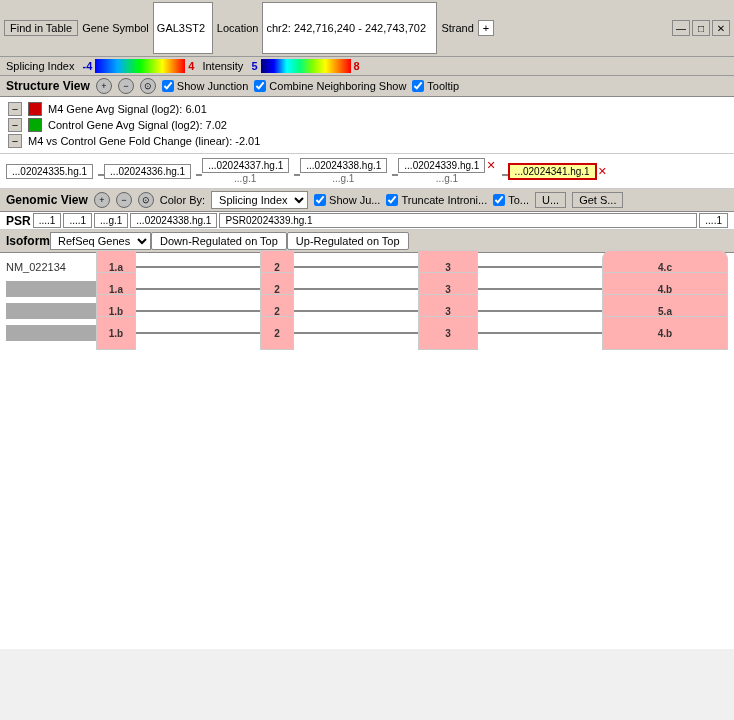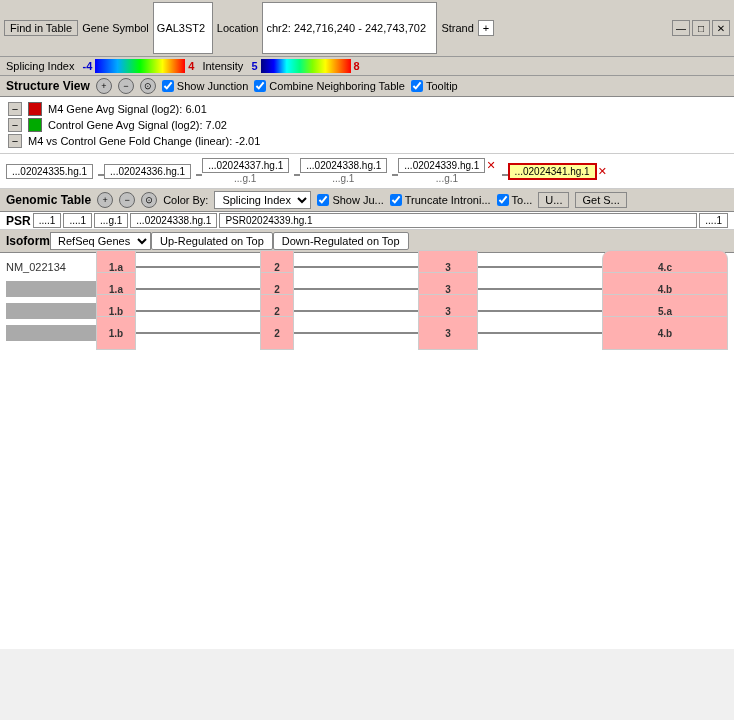--- a/index.html
+++ b/index.html
@@ -133,21 +133,21 @@
   <span class="section-title">Structure View</span>
   <div class="circle-btn">+</div>
   <div class="circle-btn">−</div>
   <div class="circle-btn">⊙</div>
   <label class="checkbox-label">
     <input type="checkbox" checked="" style="">
     <span>Show Junction</span>
   </label>
   <label class="checkbox-label">
     <input type="checkbox" checked="" style="">
-    <span>Combine Neighboring Table</span>
+    <span>Combine Neighboring Show</span>
   </label>
   <label class="checkbox-label">
     <input type="checkbox" checked="" style="">
     <span>Tooltip</span>
   </label>
 </div>
 
 <div class="structure-content">
   <div class="signal-row">
     <div class="minus-btn">−</div>
@@ -195,21 +195,21 @@
   <div style="width:6px; height:2px; background:#888; margin-top:8px;"></div>
   <div class="node-group">
     <div style="display:flex;align-items:center;">
       <div class="node-box selected">...02024341.hg.1</div>
       <span class="cross-icon">✕</span>
     </div>
   </div>
 </div>
 
 <div class="genomic-section">
-  <span class="section-title">Genomic Table</span>
+  <span class="section-title">Genomic View</span>
   <div class="circle-btn">+</div>
   <div class="circle-btn">−</div>
   <div class="circle-btn">⊙</div>
   <span>Color By:</span>
   <select class="color-by-select">
     <option>Splicing Index</option>
   </select>
   <label class="checkbox-label">
     <input type="checkbox" checked="" style="">
     <span>Show Ju...</span>
@@ -234,22 +234,22 @@
   <div class="psr-box">...02024338.hg.1</div>
   <div class="psr-box wide">PSR02024339.hg.1</div>
   <div class="psr-box">....1</div>
 </div>
 
 <div class="isoform-header">
   <span class="section-title">Isoform</span>
   <select class="isoform-select">
     <option>RefSeq Genes</option>
   </select>
+  <button class="isoform-btn">Down-Regulated on Top</button>
   <button class="isoform-btn">Up-Regulated on Top</button>
-  <button class="isoform-btn">Down-Regulated on Top</button>
 </div>
 
 <div class="isoform-table">
 
   <div class="isoform-row">
     <div class="isoform-name">NM_022134</div>
     <div class="exon-track">
       <div class="exon-box" style="width:40px;">1.a</div>
       <div class="exon-line" style="width:10px;"></div>
       <div class="exon-box" style="width:34px;">2</div>

